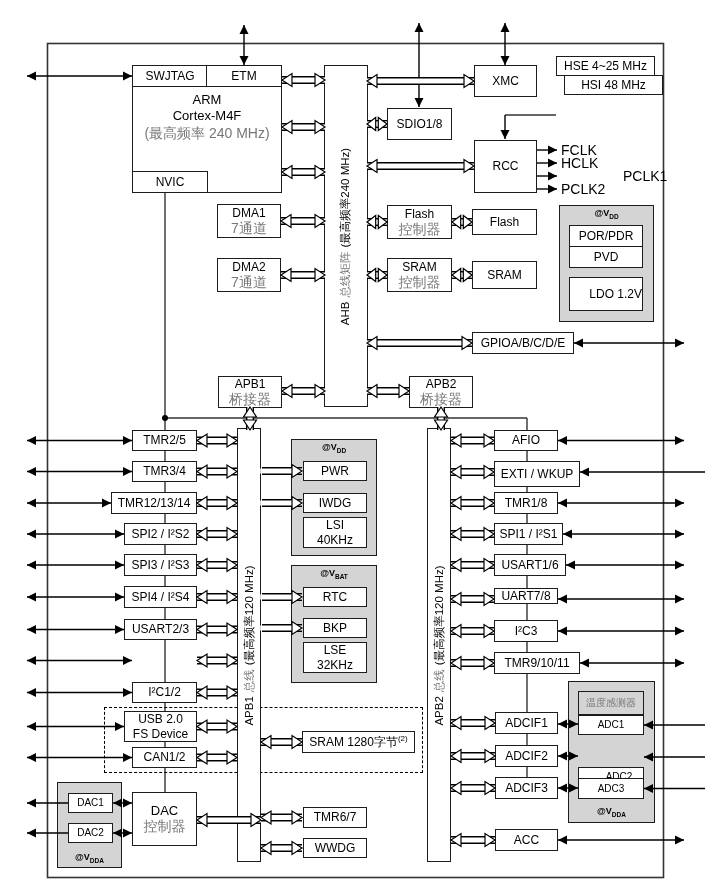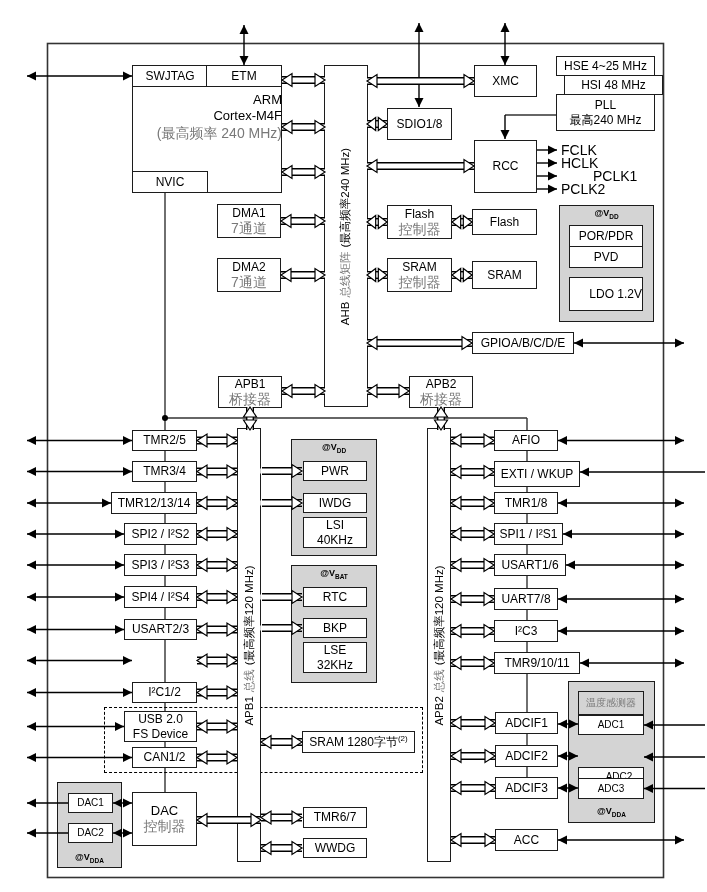--- a/index.html
+++ b/index.html
@@ -16,21 +16,21 @@
   .zh{color:#787878;}
   .sm{font-size:14px;}
   .xs{font-size:10px;}
   .vtag{font-size:9px;font-weight:bold;}
   .vtag sub{font-size:6.5px;}
   .vbar{position:absolute;box-sizing:border-box;background:#fff;border:1.5px solid #1c1c1c;
         display:flex;align-items:center;justify-content:center;z-index:2;}
   .vbar .rot{transform:rotate(-90deg);white-space:nowrap;font-size:11.5px;}
   .vbar .rot span{margin:0 2px;}
   .dashed{position:absolute;box-sizing:border-box;border:1.6px dashed #000;background:transparent;z-index:1;}
-  .arm-lines{position:absolute;left:132px;top:92px;width:150px;text-align:right;z-index:3;font-size:13px;line-height:1.25;}
+  .arm-lines{position:absolute;left:132px;top:92px;width:150px;text-align:center;z-index:3;font-size:13px;line-height:1.25;}
   sup{font-size:8px;}
 </style>
 </head>
 <body>
 
 <div id="stage">
   <svg id="under" class="layer" width="707" height="892">
       <rect x="47.5" y="43.5" width="616" height="834" fill="none" stroke="#333" stroke-width="1.6"></rect>
       <line x1="165" y1="193" x2="165" y2="792" stroke="#333" stroke-width="1.4"></line>
       <line x1="165" y1="418" x2="527" y2="418" stroke="#333" stroke-width="1.4"></line>
@@ -73,30 +73,26 @@
     </div>
   <div class="bx" style="left:387px;top:108px;width:65px;height:32px;">
       <span>SDIO1/8</span>
     </div>
   <div class="bx" style="left:556px;top:56px;width:99px;height:20px;">
       <span>HSE 4~25 MHz</span>
     </div>
   <div class="bx" style="left:556px;top:75px;width:99px;height:20px;margin-left:8px;">
       <span>HSI 48 MHz</span>
     </div>
-  <div class="bx" style="left:556px;top:94px;width:99px;height:37px;">
-    <span>PLL</span>
-      <span>最高240 MHz</span>
-    </div>
   <div class="bx" style="left:474px;top:140px;width:63px;height:53px;">
       <span>RCC</span>
     </div>
   <div class="lbl sm" style="left:561px;top:144px;width:50px;height:13px;justify-content:flex-start;">FCLK</div>
   <div class="lbl sm" style="left:561px;top:157px;width:50px;height:13px;justify-content:flex-start;">HCLK</div>
-  <div class="lbl sm" style="left:561px;top:170px;width:50px;height:13px;justify-content:flex-start;padding-left:32px;">PCLK1</div>
+  <div class="lbl sm" style="left:591px;top:170px;width:50px;height:13px;justify-content:flex-start;padding-left:32px;">PCLK1</div>
   <div class="lbl sm" style="left:561px;top:183px;width:50px;height:13px;justify-content:flex-start;">PCLK2</div>
 
   <div class="bx" style="left:387px;top:205px;width:65px;height:34px;">
     <span>Flash</span>
       <span class="zh sm">控制器</span>
     </div>
   <div class="bx" style="left:472px;top:209px;width:65px;height:26px;">
       <span>Flash</span>
     </div>
   <div class="bx" style="left:387px;top:258px;width:65px;height:34px;">
@@ -235,21 +231,21 @@
     </div>
   <div class="bx" style="left:494px;top:492px;width:64px;height:22px;">
       <span>TMR1/8</span>
     </div>
   <div class="bx" style="left:494px;top:523px;width:69px;height:22px;">
       <span>SPI1 / I²S1</span>
     </div>
   <div class="bx" style="left:494px;top:554px;width:72px;height:22px;">
       <span>USART1/6</span>
     </div>
-  <div class="bx" style="left:494px;top:588px;width:64px;height:22px;">
+  <div class="bx" style="left:494px;top:588px;width:64px;height:16px;">
       <span>UART7/8</span>
     </div>
   <div class="bx" style="left:494px;top:620px;width:64px;height:22px;">
       <span>I²C3</span>
     </div>
   <div class="bx" style="left:494px;top:652px;width:86px;height:22px;">
       <span>TMR9/10/11</span>
     </div>
 
   <div class="bx gray" style="left:568px;top:681px;width:87px;height:142px;justify-content:flex-end;padding-bottom:4px;">

